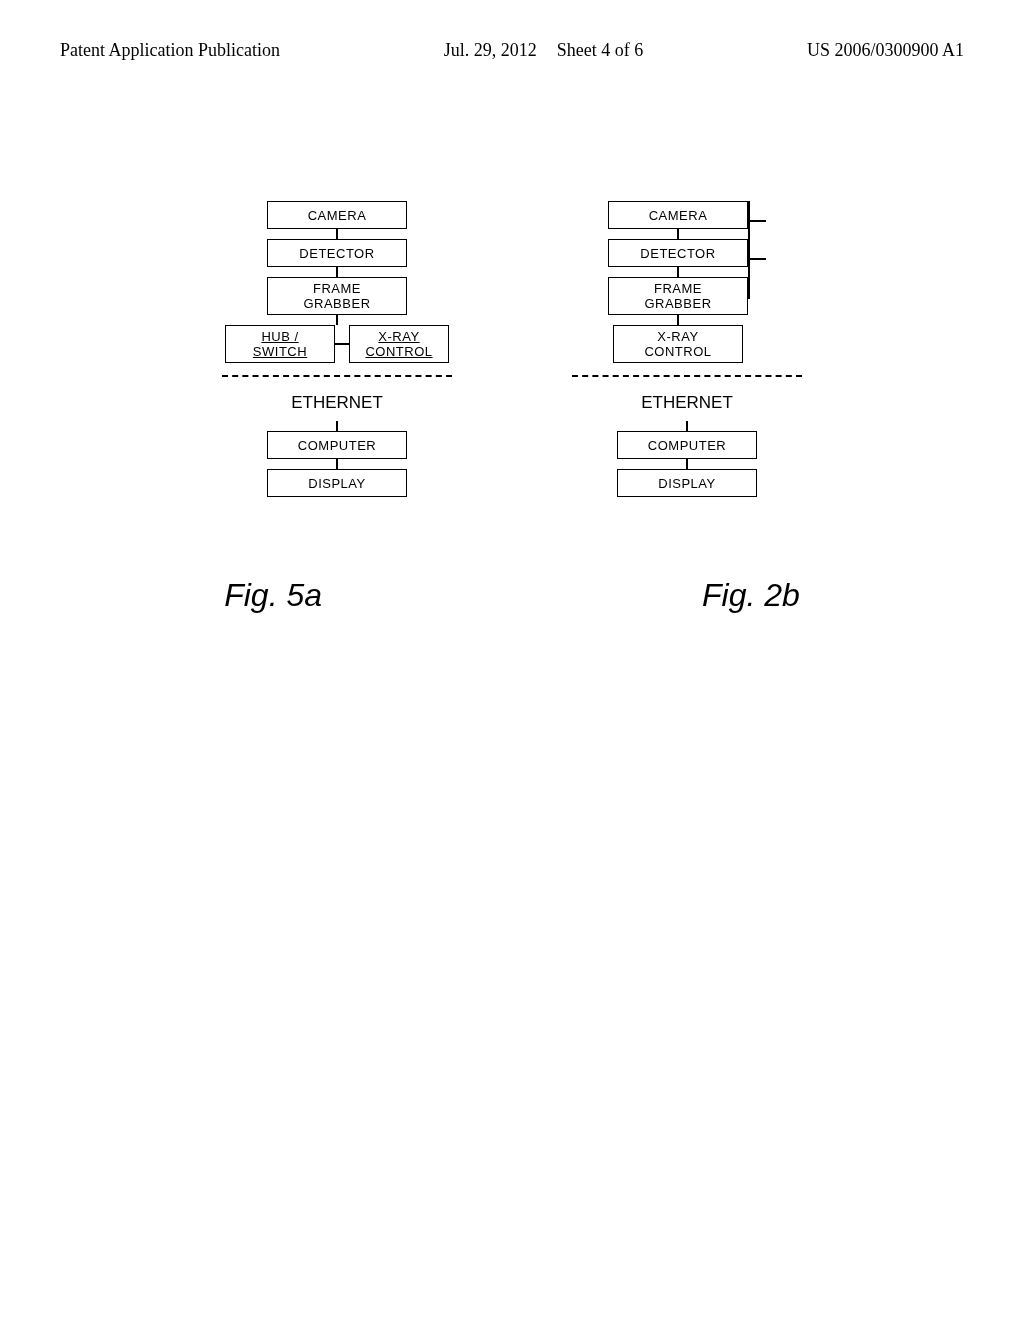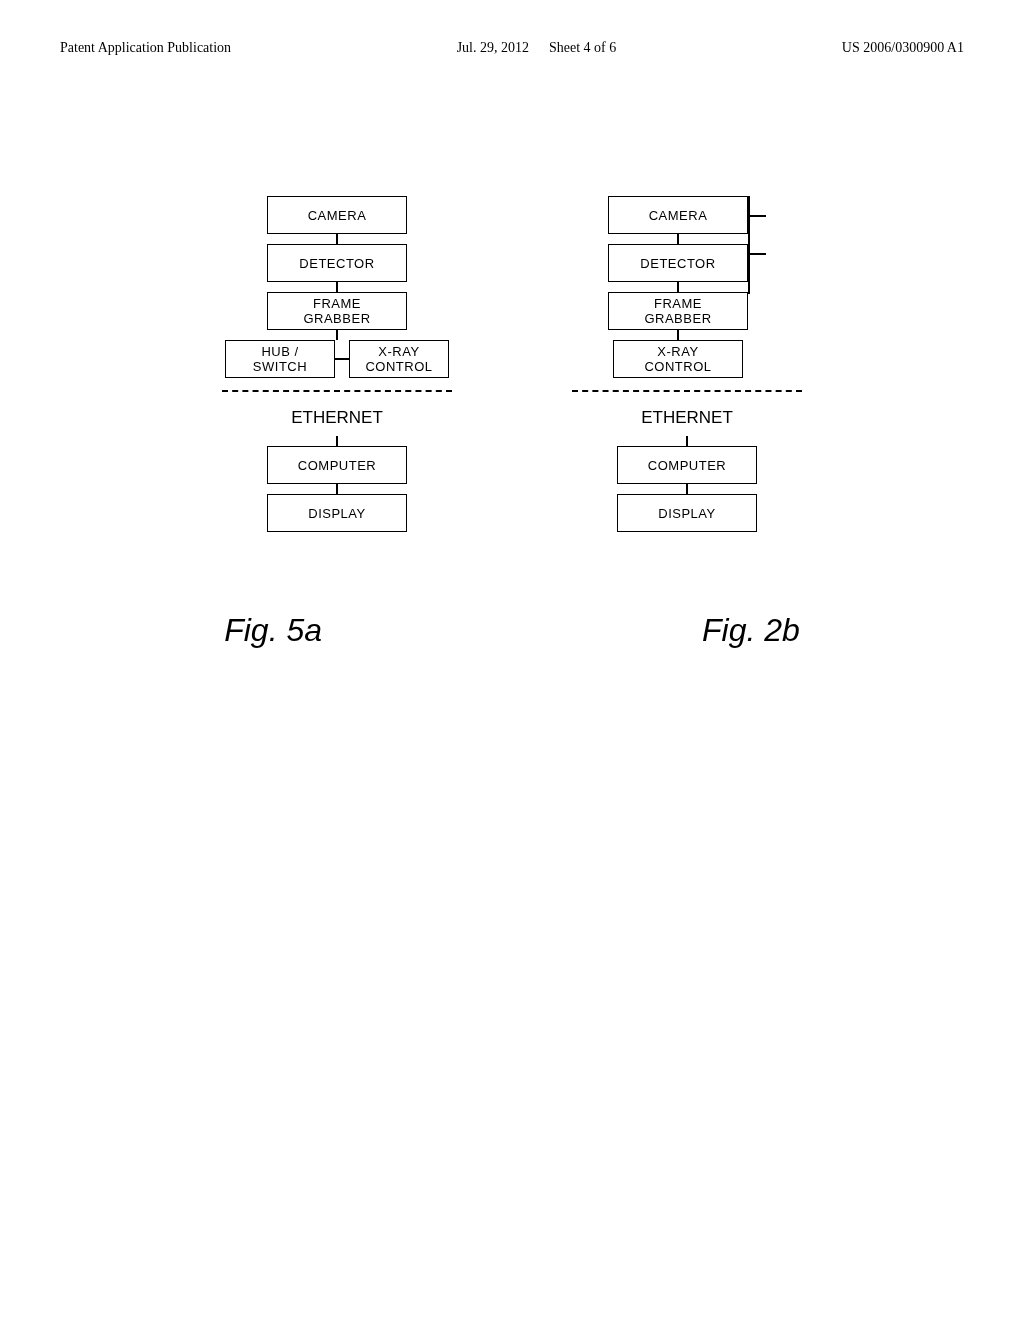--- a/index.html
+++ b/index.html
@@ -11,21 +11,21 @@
       position: relative;
       overflow: hidden;
     }
 
     
     .page-header {
       display: flex;
       justify-content: space-between;
       align-items: flex-start;
       padding: 40px 60px 0 60px;
-      font-size: 14px;
+      font-size: 18px;
     }
 
     
     .main-content {
       display: flex;
       justify-content: center;
       gap: 120px;
       padding-top: 140px;
       padding-left: 60px;
       padding-right: 60px;
@@ -40,21 +40,21 @@
       text-align: center;
       font-size: 13px;
       font-weight: normal;
       font-family: Arial, Helvetica, sans-serif;
       letter-spacing: 0.5px;
       background: #fff;
     }
 
     .block-single {
       width: 140px;
-      height: 38px;
+      height: 28px;
     }
 
     .block-double {
       width: 140px;
       height: 38px;
     }
 
     
     .connector-v {
       width: 1.5px;
@@ -133,21 +133,21 @@
       <span>DETECTOR</span>
     </div>
     <div class="connector-v" style="height:10px;"></div>
 
     <div class="block block-double">
       <span style="white-space:pre-line;">FRAME
 GRABBER</span>
     </div>
     <div class="connector-v" style="height:10px;"></div>
 
-    <div style="display:flex; align-items:center; position:relative;">
+    <div style="display:flex; align-items:center; position:relative;text-decoration:underline;">
 
       <div class="block block-double" style="width:110px;">
         <span style="white-space:pre-line;">HUB /
 SWITCH</span>
       </div>
 
       <div class="connector-h" style="width:14px;"></div>
 
       <div class="block block-double" style="width:100px;">
         <span style="white-space:pre-line;">X-RAY

